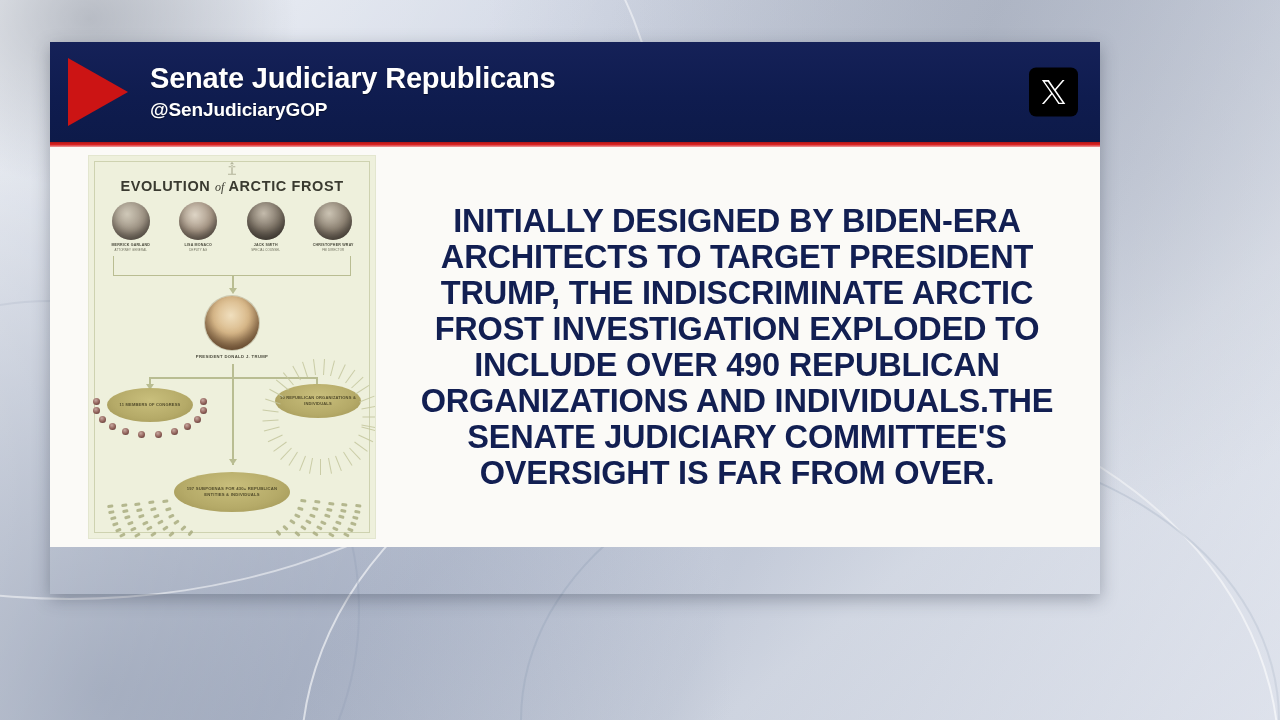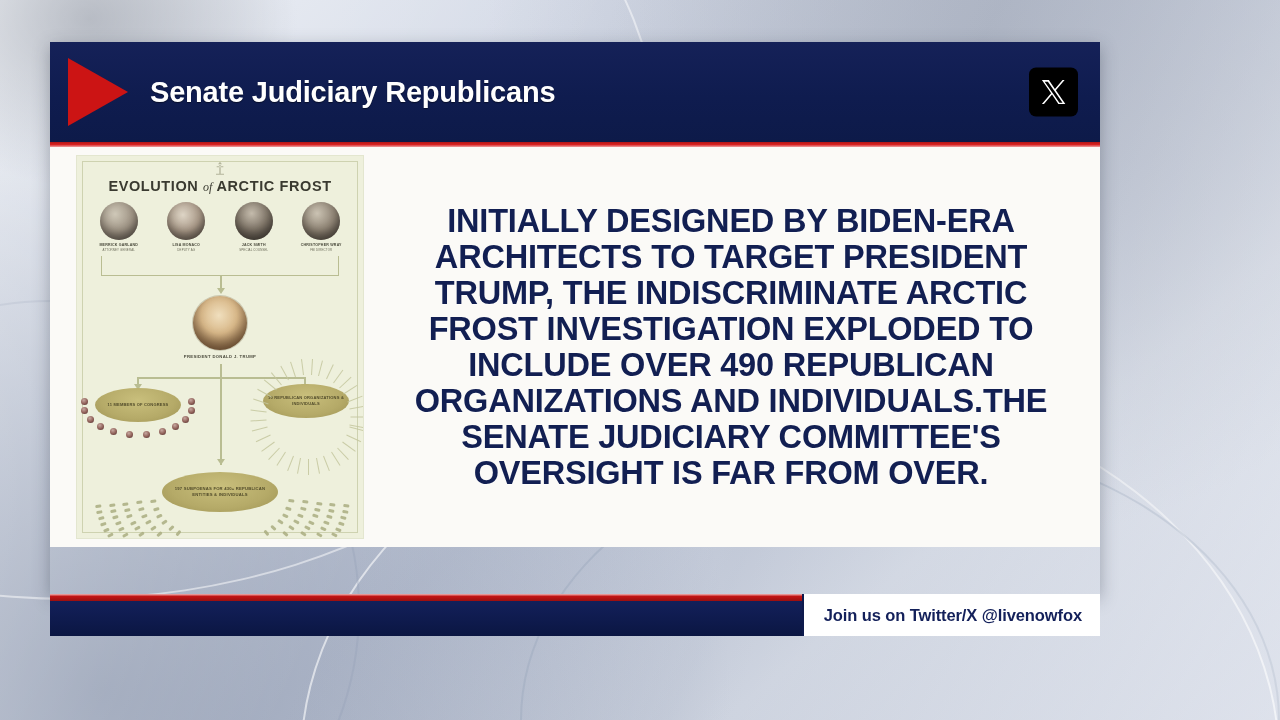--- a/index.html
+++ b/index.html
@@ -107,21 +107,21 @@
     height: 5px;
     background: linear-gradient(180deg, #b31616 0%, #d62222 50%, #f0a0a0 100%);
   }
 
   
   #card-body {
     height: 400px;
     background: #fbfaf7;
     display: flex;
     align-items: center;
-    padding: 9px 14px 9px 26px;
+    padding: 9px 14px 9px 38px;
   }
 
   
   #infographic {
     position: relative;
     flex: 0 0 auto;
     width: 288px;
     height: 384px;
     background: #eef0dc;
     border: 1px solid #e3e6cf;
@@ -333,20 +333,21 @@
   <div class="bg-arc a2"></div>
   <div class="bg-arc a4"></div>
   <div class="bg-sheen"></div>
 
   <div id="card">
 
     <div id="card-header">
       <div id="play-triangle"></div>
       <div id="header-text">
         <div id="account-name">Senate Judiciary Republicans</div>
+        <div id="account-handle">@SenJudiciaryGOP</div>
       </div>
       <div id="x-logo">
         <svg viewBox="0 0 24 24" aria-hidden="true">
           <path fill="#ffffff" d="M13.95 10.55 21.2 2h-1.72l-6.3 7.42L8.16 2H2.4l7.6 11.06L2.4 22h1.72l6.64-7.83L16.04 22h5.76l-7.85-11.45Zm-2.35 2.77-.77-1.1-6.13-8.77h2.64l4.94 7.07.77 1.1 6.43 9.2h-2.64l-5.24-7.5Z"></path>
         </svg>
       </div>
     </div>
 
     <div id="header-rule"></div>
 
@@ -524,22 +525,14 @@
           </div>
       </div>
 
       <div id="quote">
         <div id="quote-text">INITIALLY DESIGNED BY BIDEN-ERA ARCHITECTS TO TARGET PRESIDENT TRUMP, THE INDISCRIMINATE ARCTIC FROST INVESTIGATION EXPLODED TO INCLUDE OVER 490 REPUBLICAN ORGANIZATIONS AND INDIVIDUALS.THE SENATE JUDICIARY COMMITTEE'S OVERSIGHT IS FAR FROM OVER.</div>
       </div>
 
     </div>
   </div>
 
-  <div id="ticker">
-    <div id="ticker-red"></div>
-    <div id="ticker-bar">
-      <div id="ticker-promo">
-        <span id="ticker-promo-text">Join us on Twitter/X @livenowfox</span>
-      </div>
-    </div>
-  </div>
 
 </div>
 
 </body></html>

